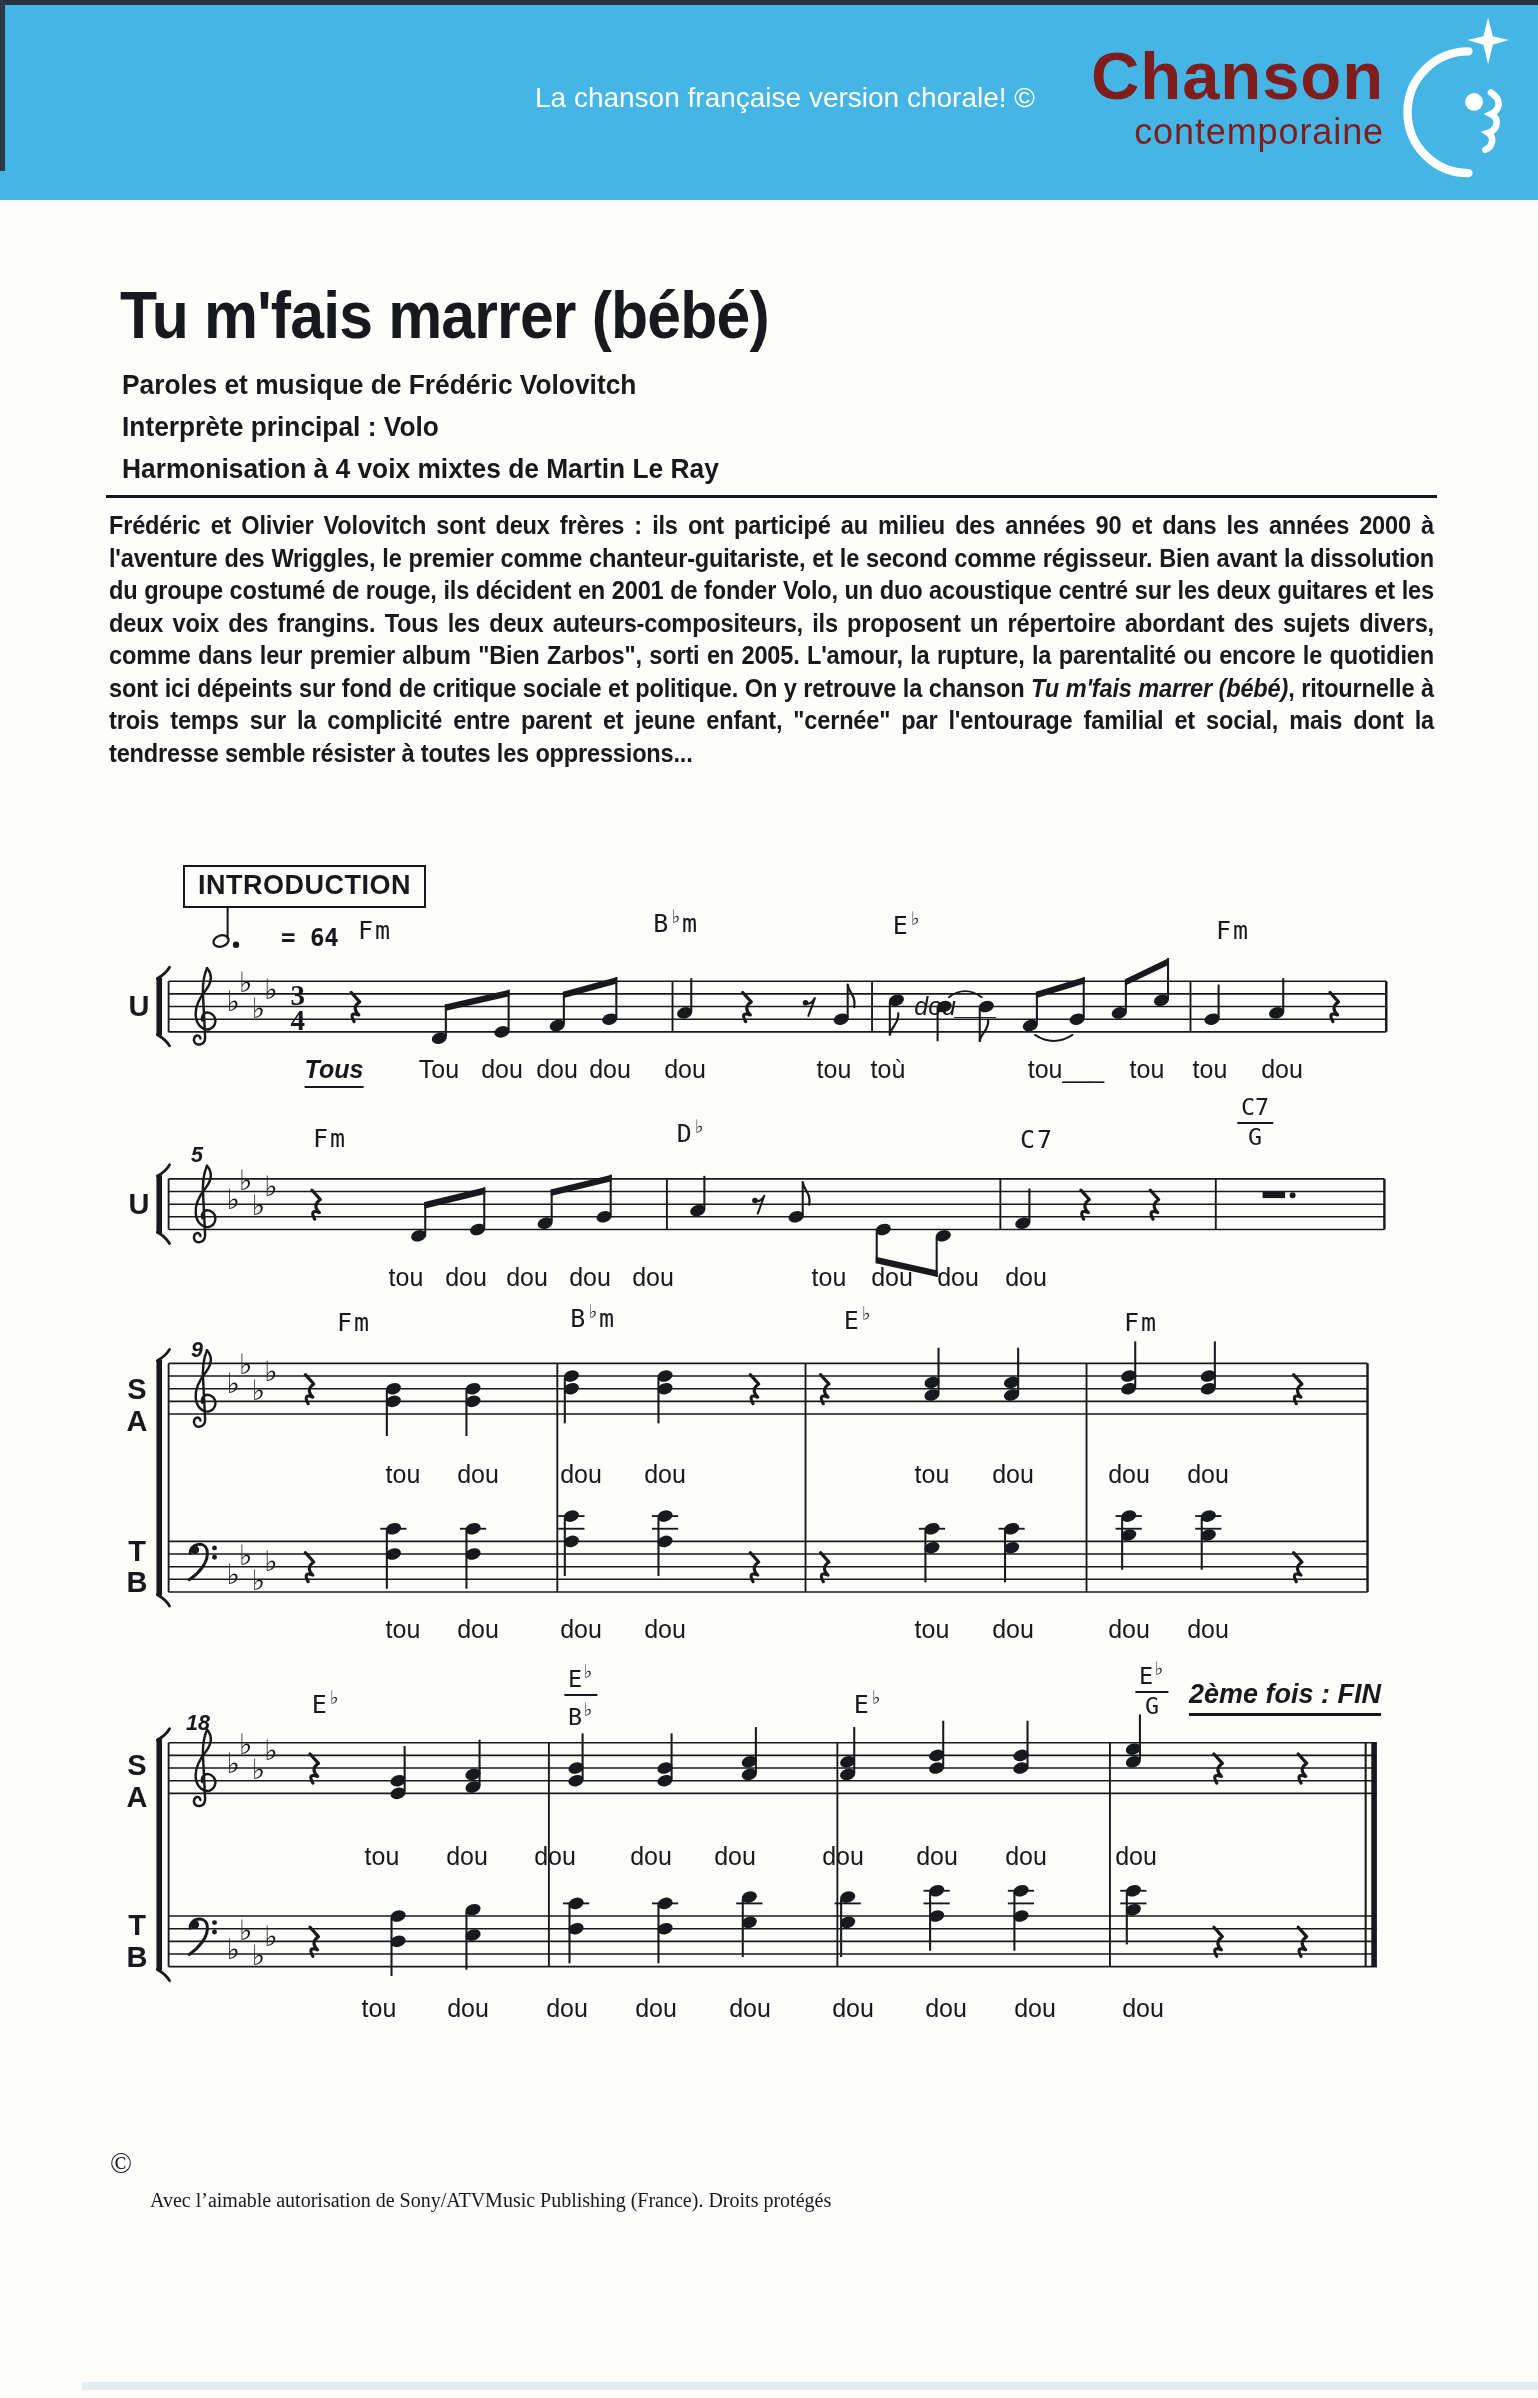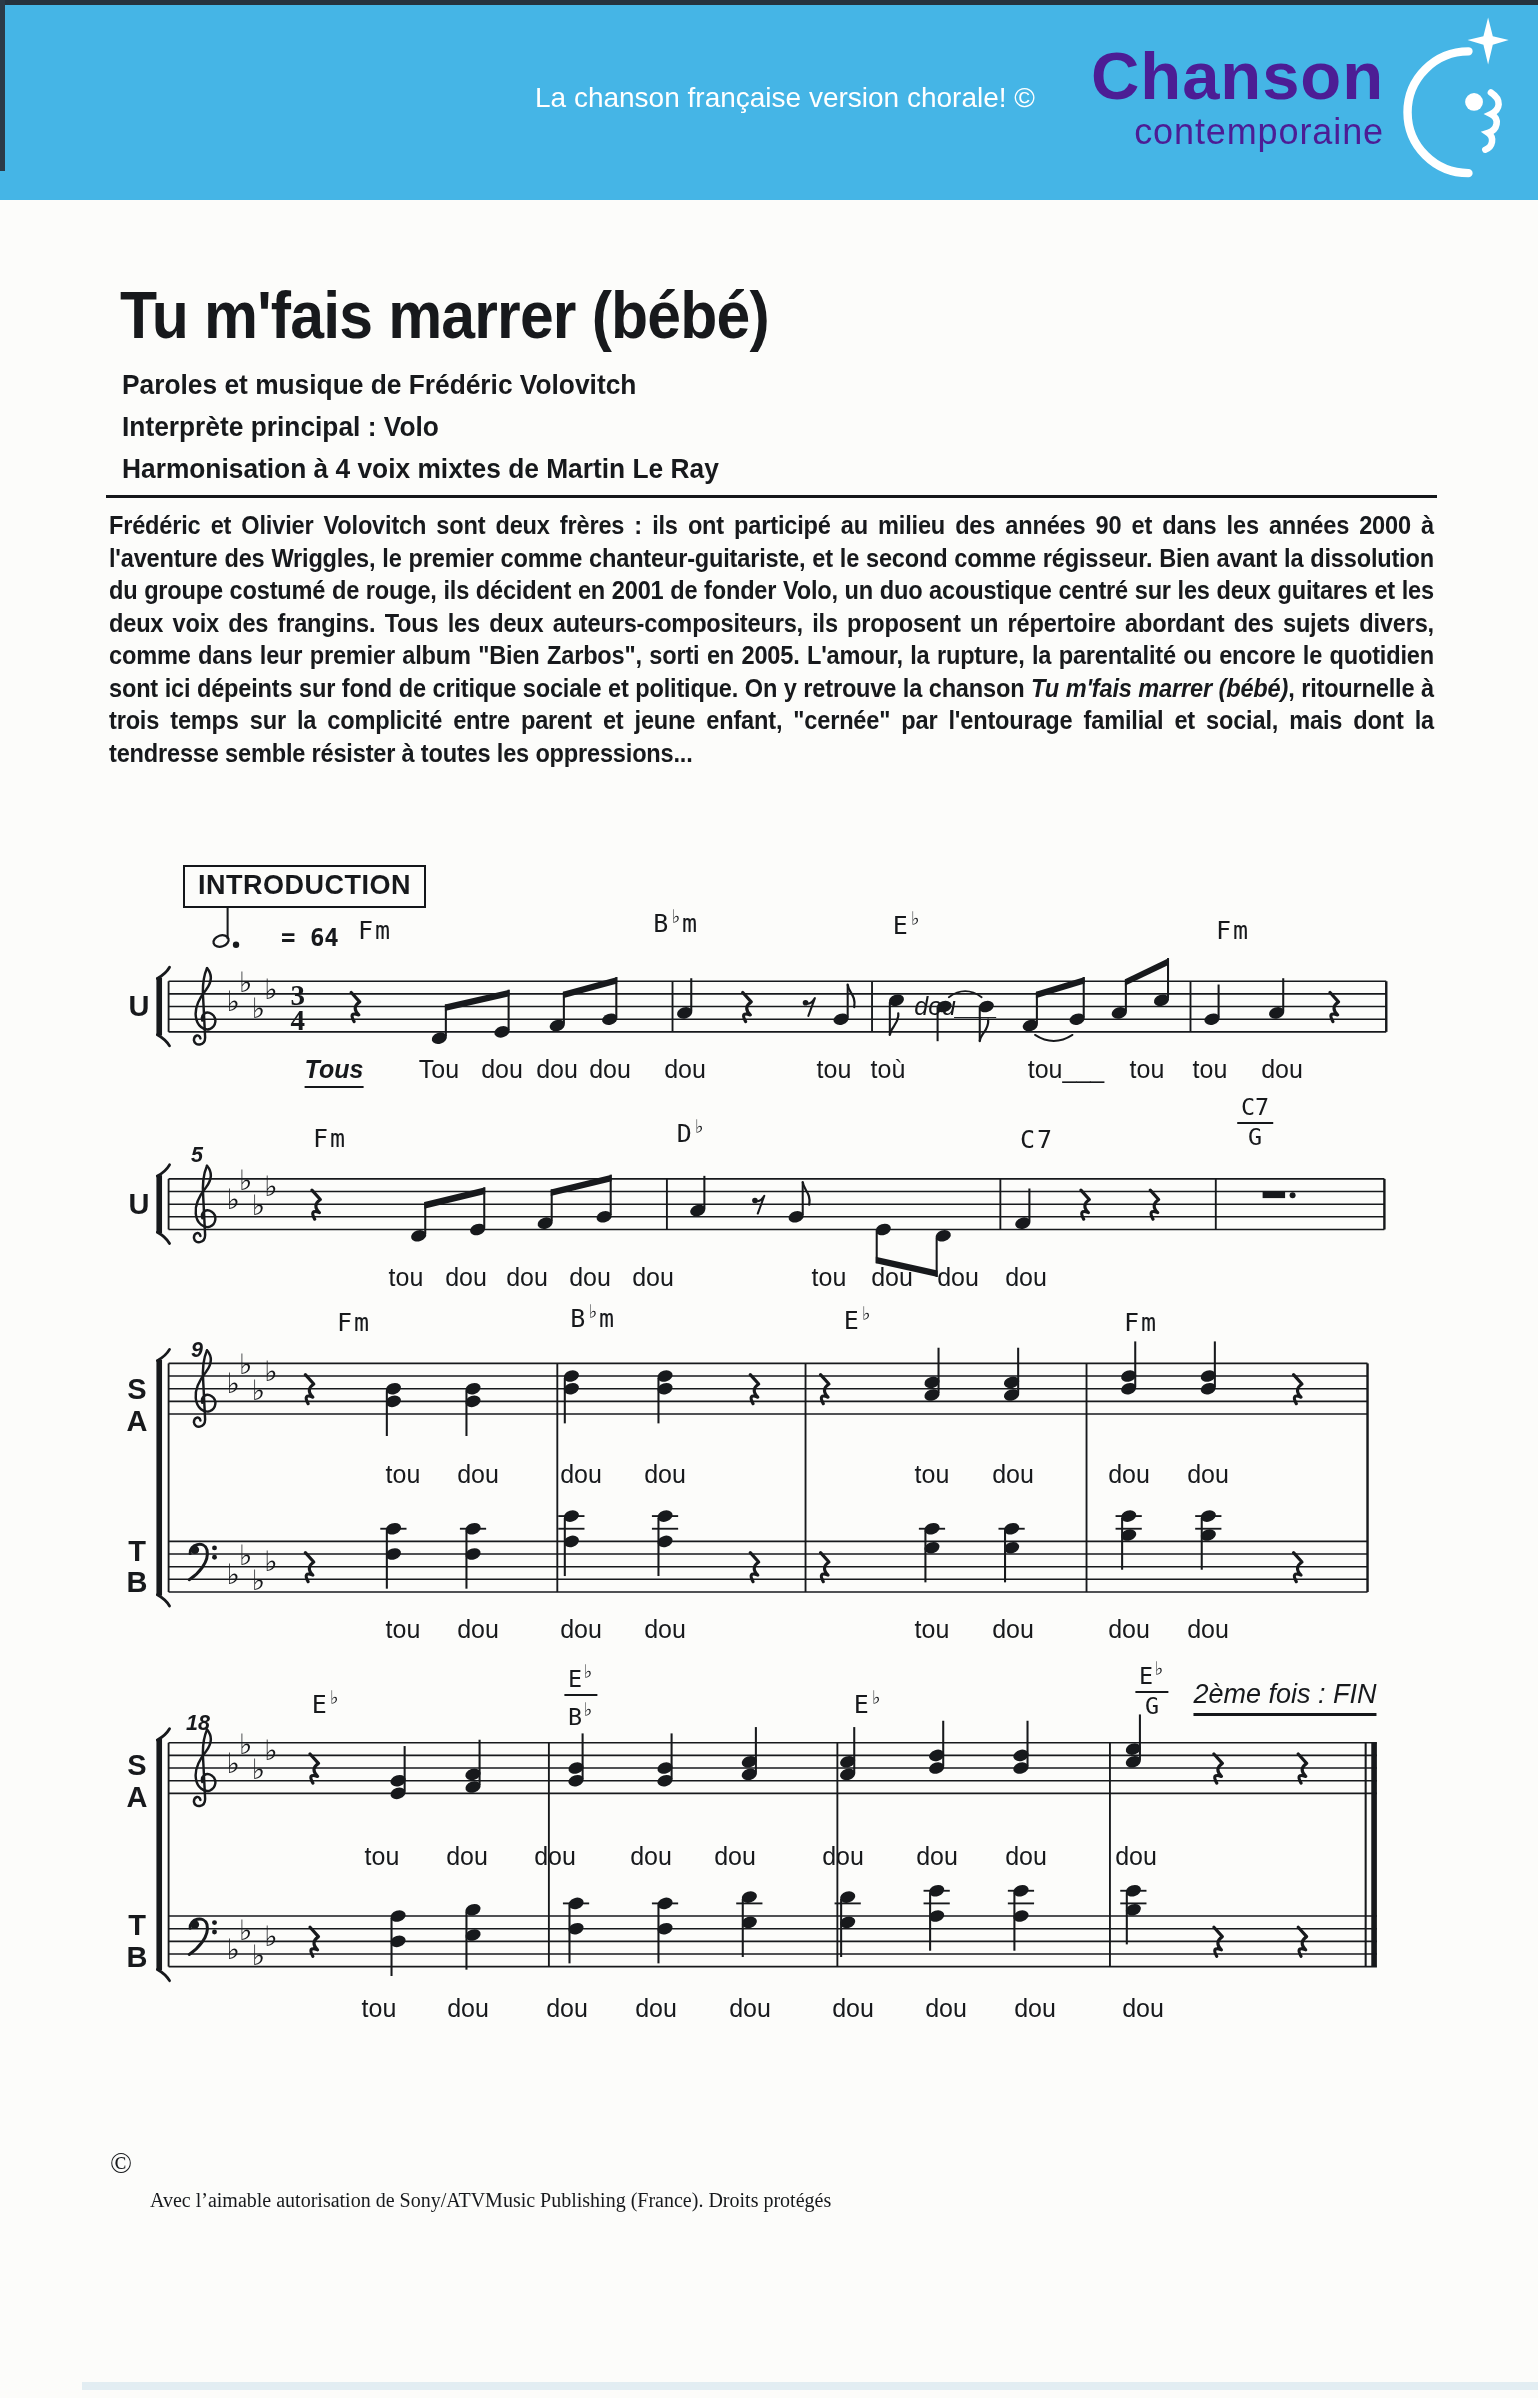--- a/index.html
+++ b/index.html
@@ -6,21 +6,21 @@
   .page{position:relative;width:1538px;height:2399px;background:#fcfcfa;overflow:hidden;
         font-family:"Liberation Sans","DejaVu Sans",sans-serif;color:#17191c;}
   .abs{position:absolute;}
   
   .scan-top{position:absolute;left:0;top:0;width:100%;height:5.6px;background:#26323e;}
   .scan-left{position:absolute;left:0;top:0;width:4.7px;height:171px;background:#2c3a47;}
   .bstrip{position:absolute;left:82px;top:2382px;width:1456px;height:8.4px;background:#e2edf2;}
   
   .band{position:absolute;left:0;top:4.7px;width:100%;height:195px;background:#45b5e6;}
   .tagline{position:absolute;right:503px;top:77px;font-size:28px;color:#fff;white-space:nowrap;}
-  .brand{position:absolute;right:154px;top:37px;text-align:right;color:#4c1d95;line-height:1;}
+  .brand{position:absolute;right:154px;top:37px;text-align:right;color:#7f1d1d;line-height:1;}
   .brand-name{font-size:67px;font-weight:bold;letter-spacing:0.9px;}
   .brand-sub{font-size:36px;margin-top:5.6px;letter-spacing:0.9px;}
   .logo{position:absolute;right:15px;top:7.5px;}
   
   .title{position:absolute;left:120px;top:277px;font-size:66px;font-weight:bold;letter-spacing:-0.9px;
          transform:scaleX(.92);transform-origin:left top;white-space:nowrap;}
   .credits{position:absolute;left:122px;top:364px;font-size:28px;font-weight:bold;line-height:42px;
            transform:scaleX(.94);transform-origin:left top;white-space:nowrap;}
   .rule{position:absolute;left:106px;top:495px;width:1331px;height:2.8px;background:#15171a;}
   .para{position:absolute;left:109px;top:509px;width:1405px;font-size:25px;line-height:32.5px;
@@ -30,21 +30,21 @@
   
   .introbox{position:absolute;left:183px;top:865px;border:2.8px solid #14161a;font-size:27px;font-weight:bold;
             padding:2.8px 13px 5.6px 13px;letter-spacing:0.5px;}
   .chord{position:absolute;transform:translateX(-50%);font-family:"DejaVu Sans Mono","DejaVu Sans",monospace;
          font-size:25px;letter-spacing:1.9px;white-space:nowrap;}
   .chord sup{font-size:78%;vertical-align:super;letter-spacing:0;}
   .stk{position:absolute;transform:translateX(-50%);text-align:center;
        font-family:"DejaVu Sans Mono","DejaVu Sans",monospace;font-size:23.4px;line-height:27px;}
   .stk .top{border-bottom:2.3px solid #15171a;padding:0 3.7px 0.9px 3.7px;display:inline-block;}
   .stk .bot{display:block;}
-  .fin{position:absolute;transform:translateX(-50%);font-size:27px;font-weight:normal;font-style:italic;
+  .fin{position:absolute;transform:translateX(-50%);font-size:27px;font-weight:bold;font-style:italic;
        border-bottom:3.3px solid #15171a;padding-bottom:2.8px;white-space:nowrap;}
   .lyr{position:absolute;transform:translateX(-50%);font-size:25px;white-space:nowrap;}
   .tous{font-weight:bold;font-style:italic;border-bottom:2.8px solid #15171a;padding-bottom:1.9px;}
   .vlab{position:absolute;transform:translate(-50%,-50%);font-size:29px;font-weight:bold;}
   .mnum{position:absolute;font-size:21.5px;font-weight:bold;font-style:italic;}
   .tempo-label{position:absolute;font-family:"DejaVu Sans Mono","DejaVu Sans",monospace;
                font-size:24px;font-weight:bold;}
   
   .ser{font-family:"Liberation Serif","DejaVu Serif",serif;}
   .cpsign{position:absolute;left:110px;top:2147px;font-size:29px;}

